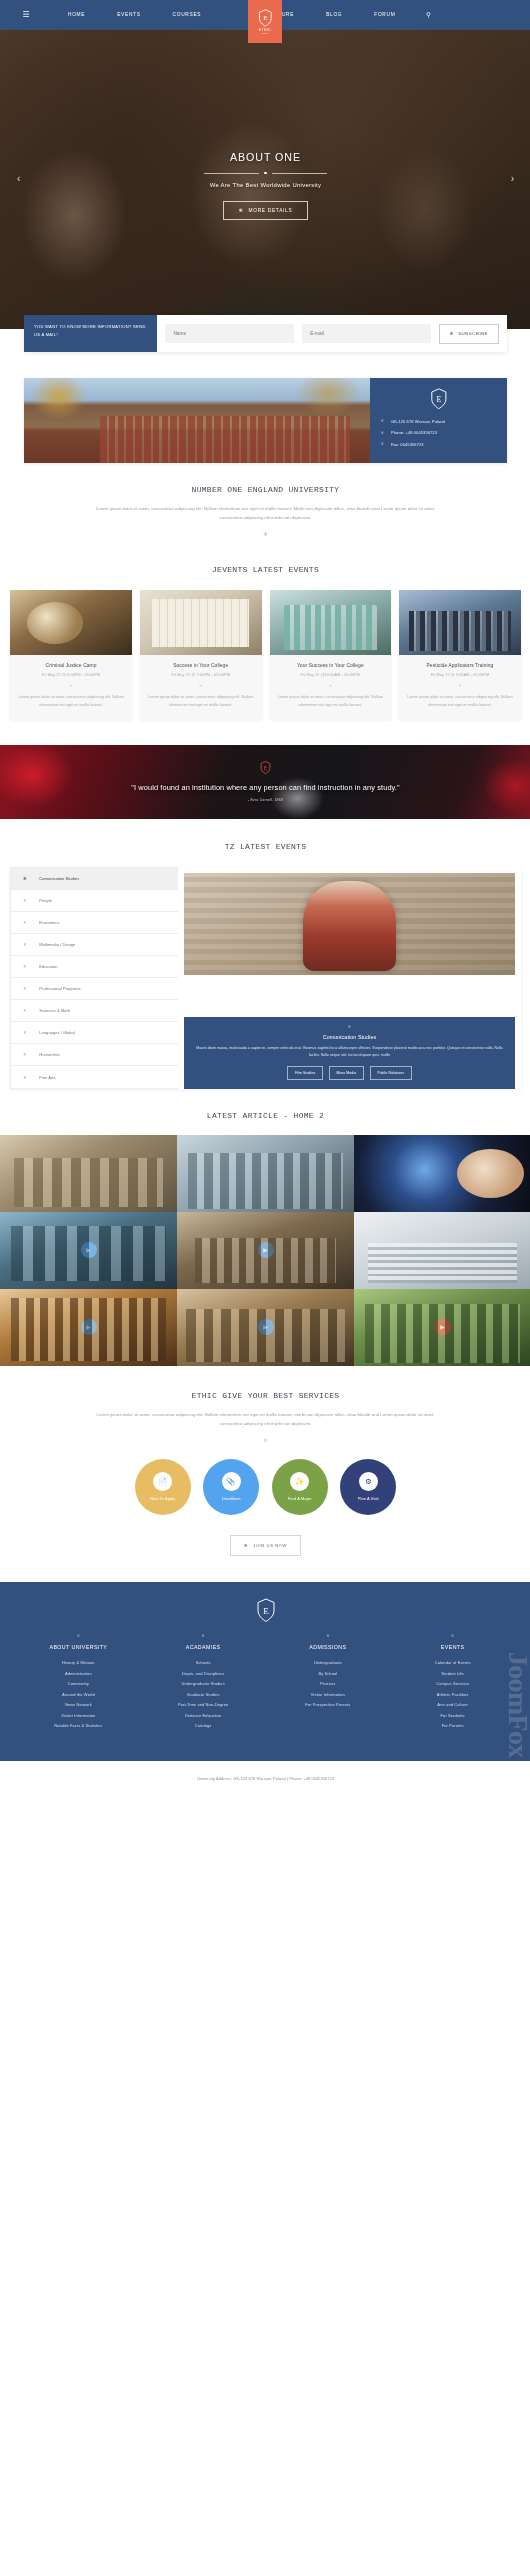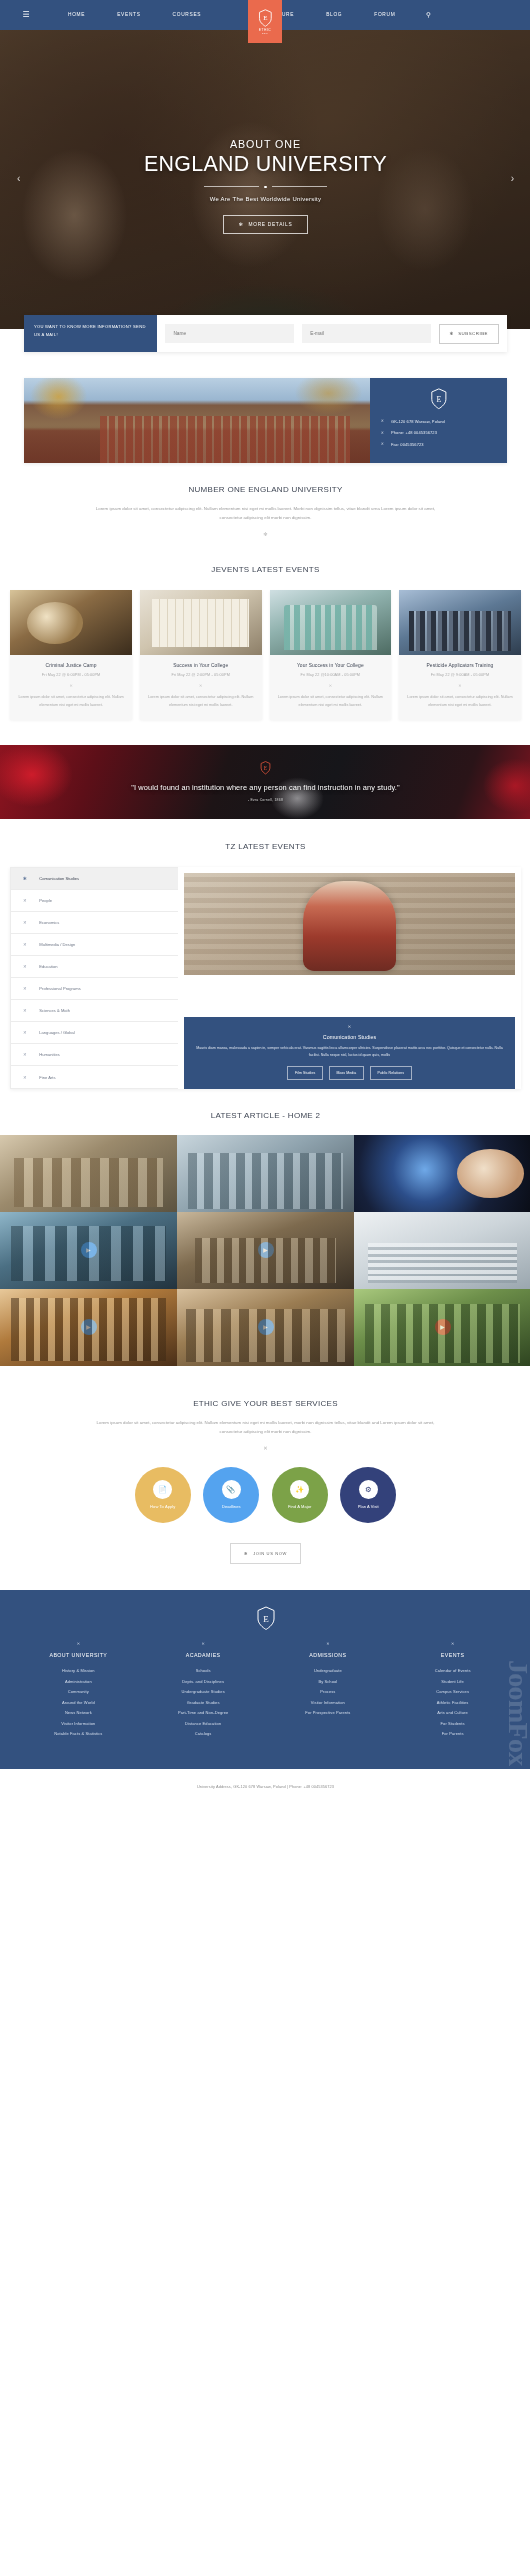--- a/index.html
+++ b/index.html
@@ -131,21 +131,21 @@
   .campus-info .shield { width:17.7px; height:22px; margin-bottom:8.8px; }
   .ci-row {
     width:100%; display:flex; align-items:center; gap:5.9px;
     font-size:4px; letter-spacing:0.1px; margin-bottom:6.6px; color:#e9eef6;
   }
   .ci-x { font-size:3.7px; opacity:.85; width:4.4px; }
 
   
   .sec-title {
     text-align:center; font-size:8px; letter-spacing:0.3px; color:#3f4654;
-    font-weight:400; padding:0 14.7px;
+    font-weight:400; padding:0 14.7px;font-family:Liberation Mono, monospace;
   }
   .sec-body {
     text-align:center; font-size:4.4px; line-height:2.1; color:#9b9b9b;
     max-width:383px; margin:9.6px auto 0; padding:0 14.7px;
   }
   .sec-x { text-align:center; color:#b9b9b9; font-size:5.2px; margin-top:8.8px; }
 
   
   .events-wrap { padding:28px 0 0; }
   .cards {
@@ -273,21 +273,21 @@
   .t6 { background:linear-gradient(160deg,#eef1f3 0%,#cdd5da 45%,#9aa6ae 100%); }
   .t6::after{content:"";position:absolute;inset:40% 8% 8% 8%;background:repeating-linear-gradient(0deg,rgba(120,135,145,.35) 0 2.9px,rgba(245,248,250,.6) 2.9px 6.6px);}
   .t7 { background:linear-gradient(160deg,#e8c99a 0%,#b07a3c 38%,#4a2f18 100%); }
   .t7::after{content:"";position:absolute;inset:12% 6% 6% 6%;background:repeating-linear-gradient(90deg,rgba(60,40,20,.5) 0 8px,rgba(235,210,165,.45) 8px 14.7px);}
   .t8 { background:linear-gradient(160deg,#d9c2a0 0%,#9a7c52 40%,#3f3223 100%); }
   .t8::after{content:"";position:absolute;inset:26% 5% 5% 5%;background:repeating-linear-gradient(90deg,rgba(70,55,35,.5) 0 9.6px,rgba(225,205,170,.4) 9.6px 17.7px);}
   .t9 { background:linear-gradient(160deg,#a9c97e 0%,#6d8f4a 38%,#2e4420 100%); }
   .t9::after{content:"";position:absolute;inset:20% 6% 4% 6%;background:repeating-linear-gradient(90deg,rgba(40,60,30,.45) 0 8.8px,rgba(190,215,150,.4) 8.8px 16px);}
 
   
-  .services-wrap { padding:25px 0 0; text-align:center;margin-top:8px; }
+  .services-wrap { padding:25px 0 0; text-align:center; }
   .circles { display:flex; justify-content:center; gap:12.5px; margin-top:16px; padding:0 22px; }
   .circle {
     width:56px; height:56px; border-radius:50%; display:flex; flex-direction:column;
     align-items:center; justify-content:center; gap:5.2px; cursor:pointer;
   }
   .circle .bubble {
     width:19px; height:19px; border-radius:50%; background:#fff;
     display:flex; align-items:center; justify-content:center; font-size:7.4px;
   }
   .circle .lbl { color:#fff; font-size:4px; letter-spacing:0.1px; }
@@ -347,21 +347,20 @@
     <div class="logo-text">ETHIC</div>
     <div class="logo-sub">EDU</div>
   </div>
 </div>
 
 <div class="hero">
   <div class="hero-arrow arrow-l">‹</div>
   <div class="hero-arrow arrow-r">›</div>
   <div class="hero-inner">
     <div class="hero-sup">ABOUT ONE</div>
-    <div class="hero-title">ENGLAND UNIVERSITY</div>
     <div class="hero-div">
         <i></i>
         <b></b>
         <i></i>
       </div>
     <div class="hero-sub">We Are The Best Worldwide University</div>
     <button class="hero-btn">
       <span>✻</span>
       <span>MORE DETAILS</span>
     </button>

